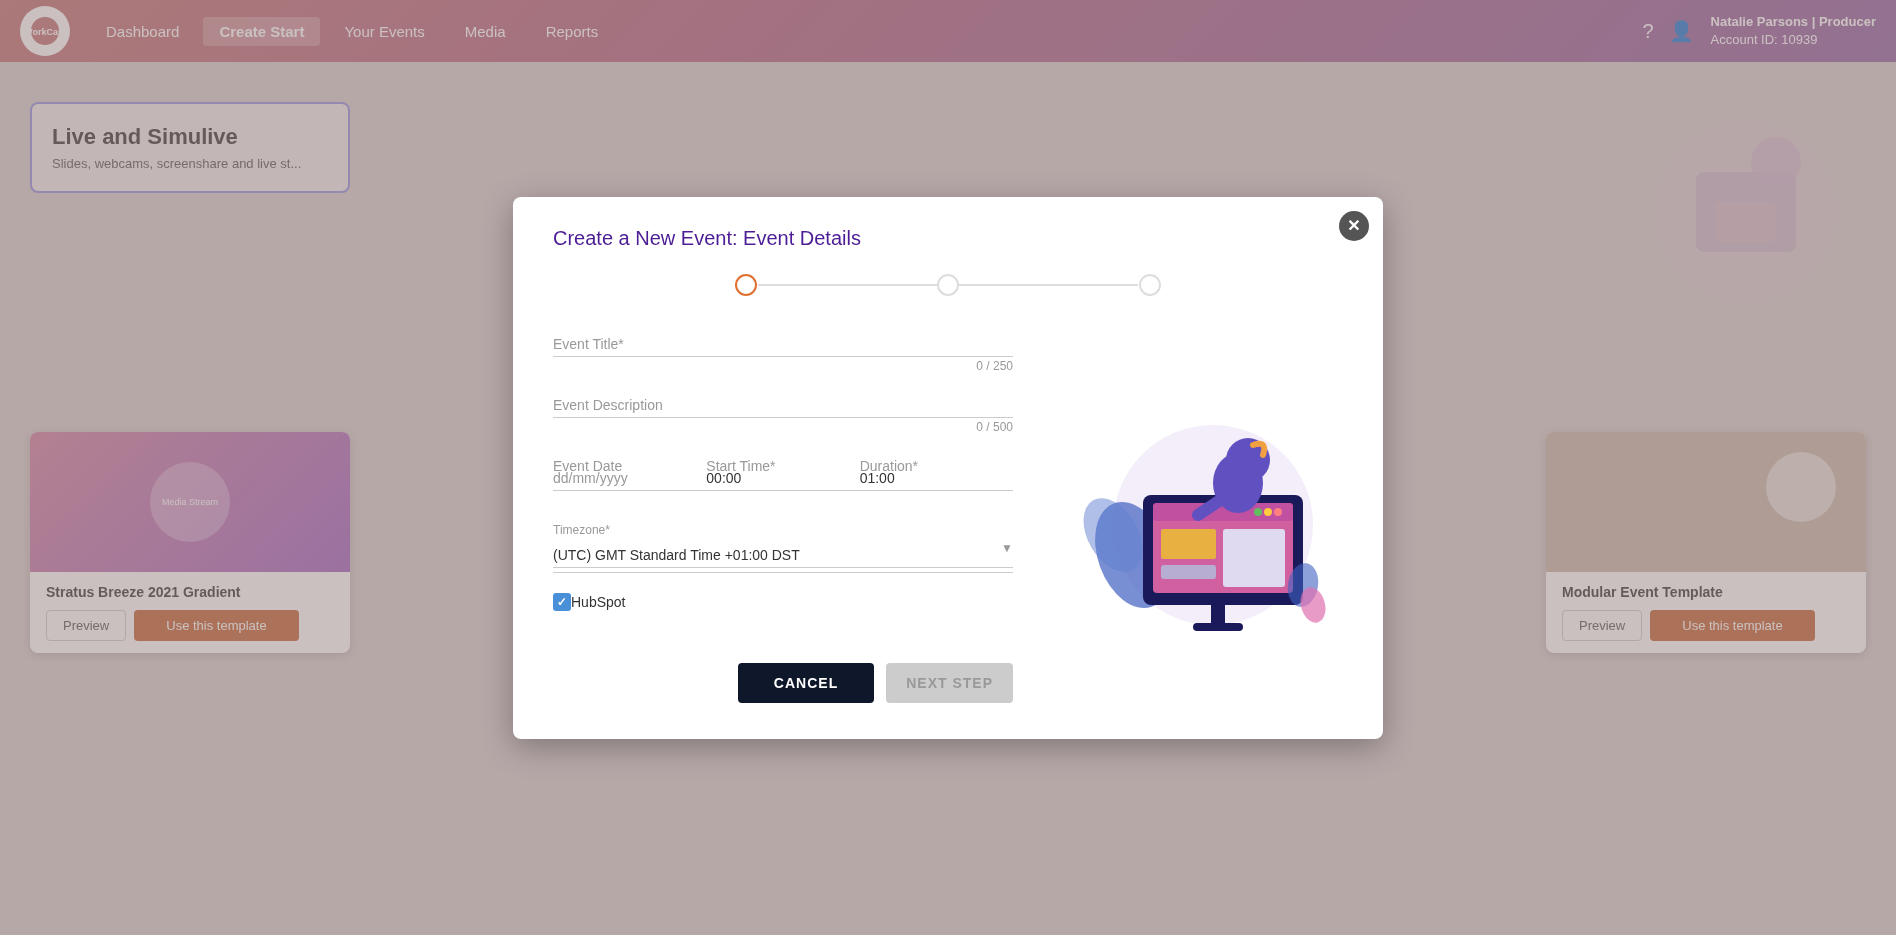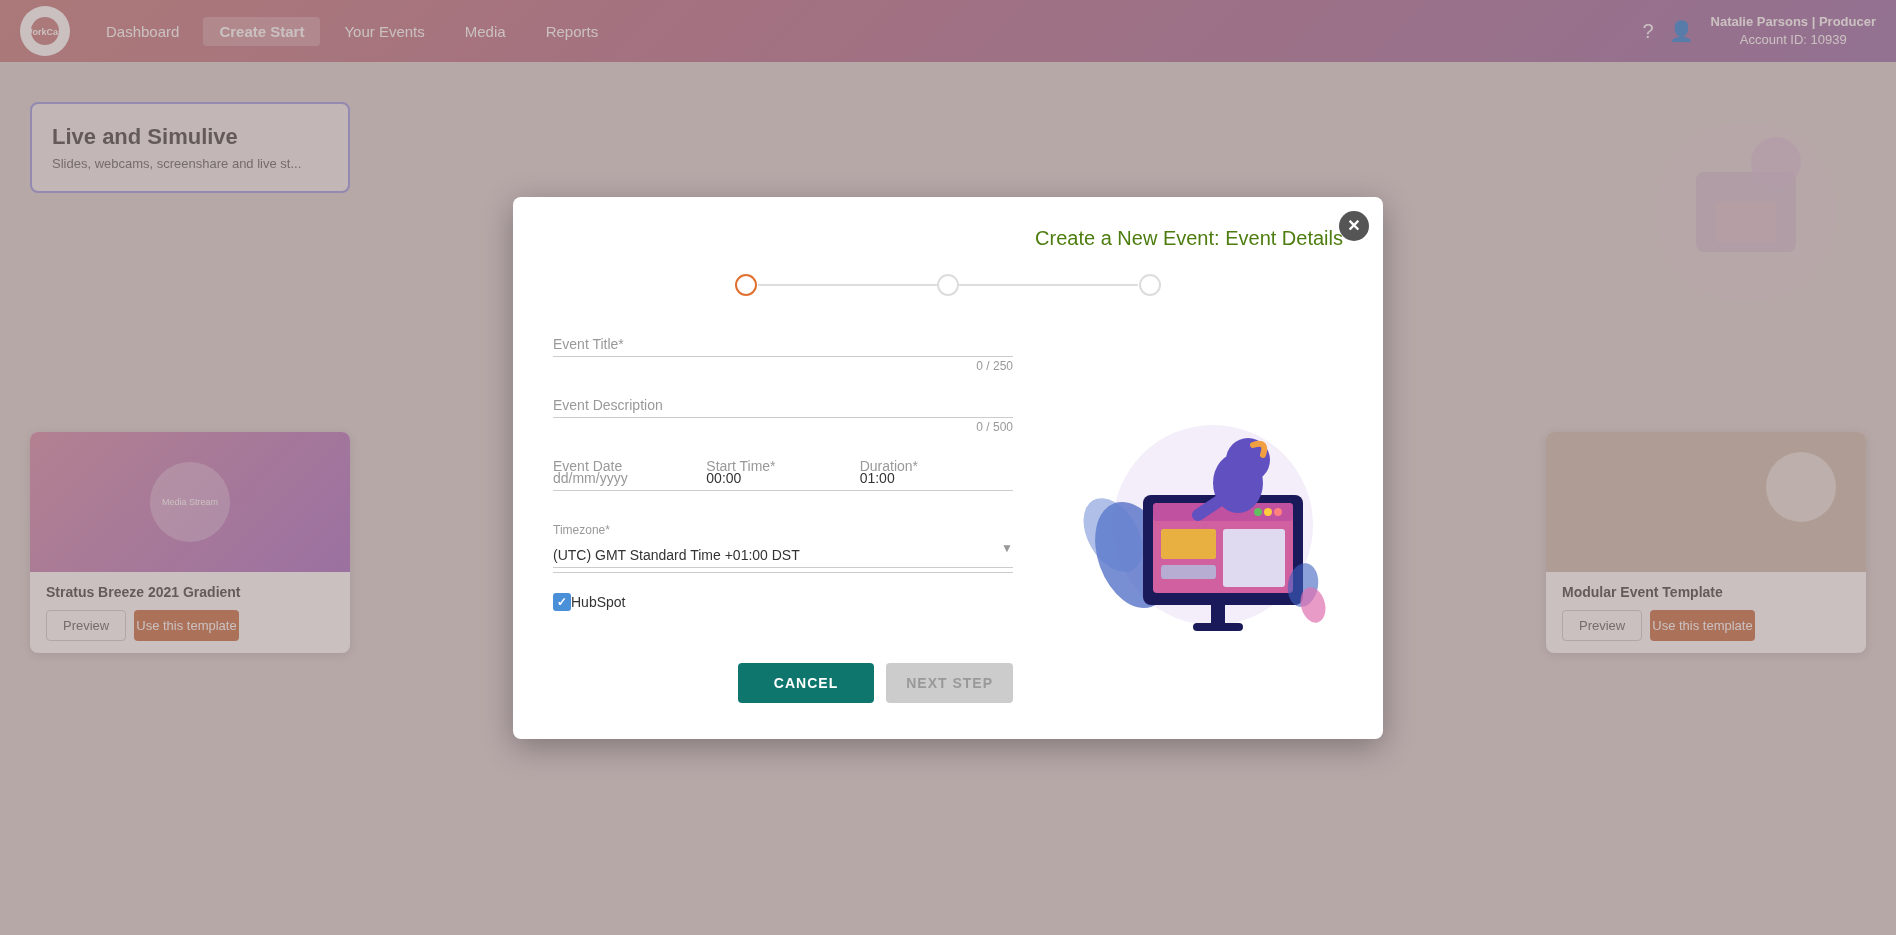--- a/index.html
+++ b/index.html
@@ -42,21 +42,21 @@
       background: rgba(255,255,255,0.25);
       font-weight: 600;
     }
     .header-right {
       margin-left: auto;
       display: flex;
       align-items: center;
       gap: 16px;
       color: #fff;
     }
-    .header-user { text-align: center; font-size: 13px; line-height: 1.4; }
+    .header-user { text-align: left; font-size: 13px; line-height: 1.4; }
     .header-user .name { font-weight: 600; }
     .header-icon { font-size: 20px; cursor: pointer; }
 
     
     .page-bg {
       position: absolute;
       top: 62px;
       left: 0; right: 0; bottom: 0;
       background: #d8cece;
       overflow: hidden;
@@ -110,21 +110,21 @@
     .btn-preview {
       padding: 7px 16px;
       border: 1px solid #ccc;
       background: #fff;
       border-radius: 4px;
       font-size: 13px;
       cursor: pointer;
       color: #555;
     }
     .btn-use {
-      padding: 7px 2px;
+      padding: 7px 32px;
       background: #c06030;
       color: #fff;
       border: none;
       border-radius: 4px;
       font-size: 13px;
       cursor: pointer;
     }
     .bg-template-card-right {
       position: absolute;
       right: 30px;
@@ -190,24 +190,24 @@
       color: #fff;
       border: none;
       font-size: 16px;
       cursor: pointer;
       display: flex;
       align-items: center;
       justify-content: center;
       font-weight: bold;
     }
     .modal-title {
-      text-align: right;
+      text-align: left;
       font-size: 20px;
       font-weight: 400;
-      color: #4d7c0f;
+      color: #4c1d95;
       margin-bottom: 24px;
     }
 
     
     .stepper {
       display: flex;
       align-items: center;
       justify-content: center;
       margin-bottom: 32px;
       position: relative;
@@ -339,21 +339,21 @@
     
     .modal-footer {
       display: flex;
       justify-content: flex-end;
       gap: 12px;
       margin-top: 36px;
       padding-top: 16px;
     }
     .btn-cancel {
       padding: 12px 36px;
-      background: #0f766e;
+      background: #0f172a;
       color: #fff;
       border: none;
       border-radius: 4px;
       font-size: 14px;
       font-weight: 600;
       letter-spacing: 1px;
       cursor: pointer;
     }
     .btn-next {
       padding: 12px 20px;

